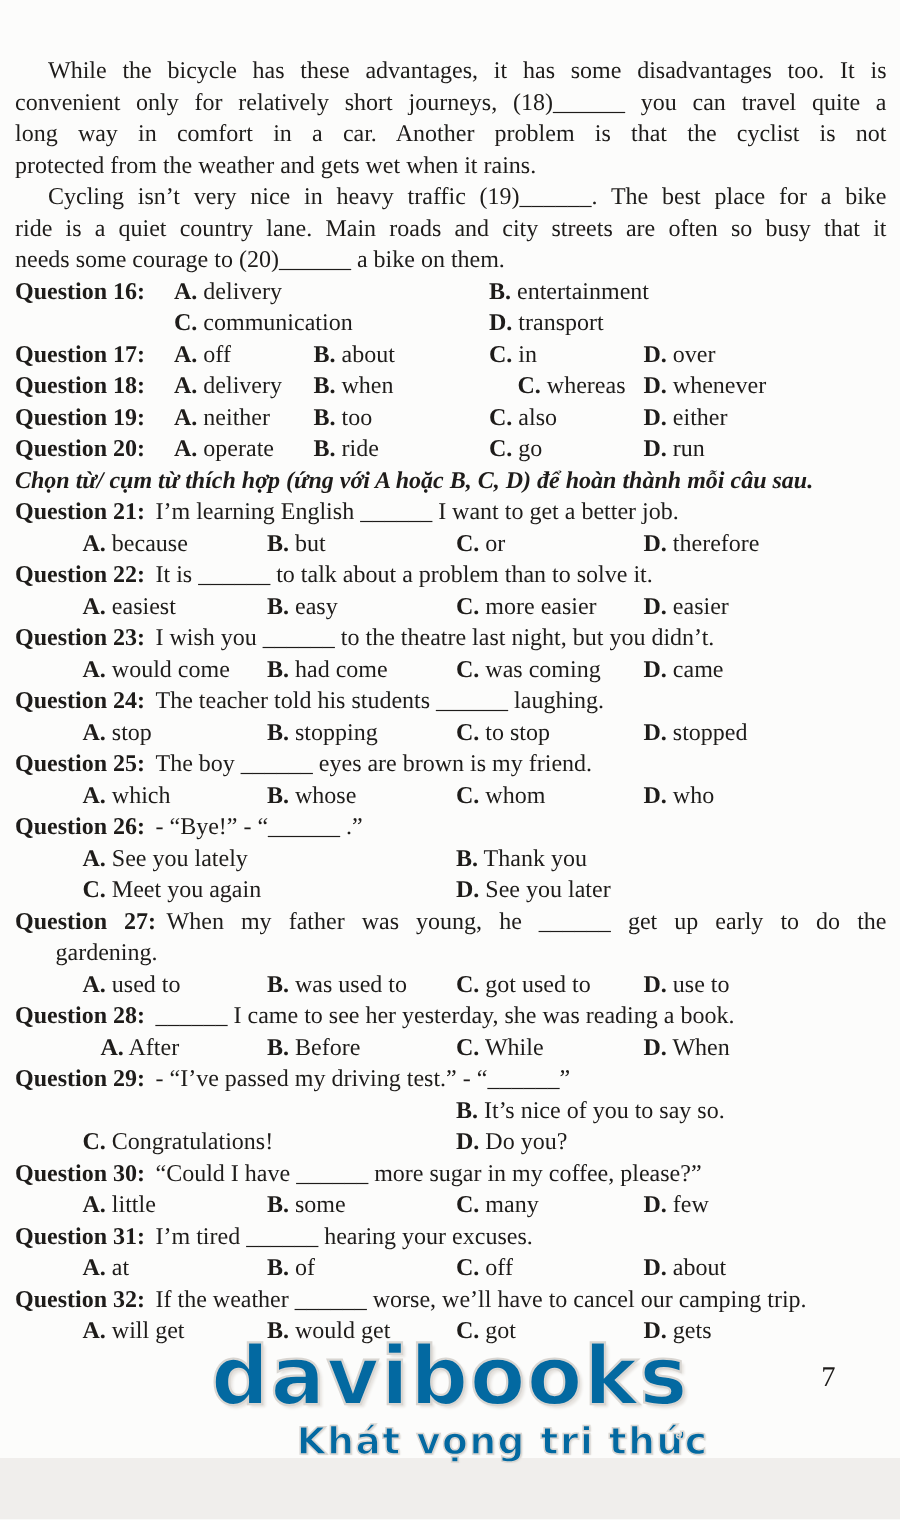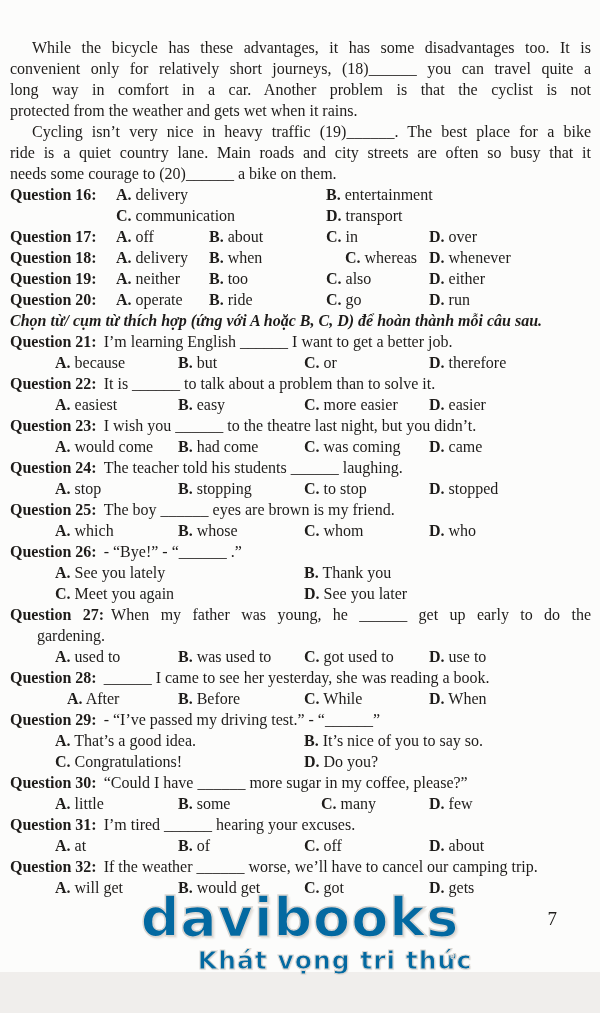--- a/index.html
+++ b/index.html
@@ -213,34 +213,33 @@
           <div class="qline">
             <span class="opt" style="left: 45px; margin-left: 12px;"><b>A.</b> <span>After</span></span>
             <span class="opt" style="left: 168px;"><b>B.</b> <span>Before</span></span>
             <span class="opt" style="left: 294px;"><b>C.</b> <span>While</span></span>
             <span class="opt" style="left: 419px;"><b>D.</b> <span>When</span></span>
           </div>
         </div>
         <div class="q-row">
           <div class="qline"><span class="qlabel">Question 29:</span><span class="stem">- “I’ve passed my driving test.”  - “______”</span></div>
           <div class="qline">
-            <span class="opt" style="left: 45px;"><b>A.</b> <span>That’s a good idea.</span></span>
             <span class="opt" style="left: 294px;"><b>B.</b> <span>It’s nice of you to say so.</span></span>
           </div>
           <div class="qline">
             <span class="opt" style="left: 45px;"><b>C.</b> <span>Congratulations!</span></span>
             <span class="opt" style="left: 294px;"><b>D.</b> <span>Do you?</span></span>
           </div>
         </div>
         <div class="q-row">
           <div class="qline"><span class="qlabel">Question 30:</span><span class="stem">“Could I have ______ more sugar in my coffee, please?”</span></div>
           <div class="qline">
             <span class="opt" style="left: 45px;"><b>A.</b> <span>little</span></span>
             <span class="opt" style="left: 168px;"><b>B.</b> <span>some</span></span>
-            <span class="opt" style="left: 294px; margin-left: 17px;"><b>C.</b> <span>many</span></span>
+            <span class="opt" style="left: 294px;"><b>C.</b> <span>many</span></span>
             <span class="opt" style="left: 419px;"><b>D.</b> <span>few</span></span>
           </div>
         </div>
         <div class="q-row">
           <div class="qline"><span class="qlabel">Question 31:</span><span class="stem">I’m tired ______ hearing your excuses.</span></div>
           <div class="qline">
             <span class="opt" style="left: 45px;"><b>A.</b> <span>at</span></span>
             <span class="opt" style="left: 168px;"><b>B.</b> <span>of</span></span>
             <span class="opt" style="left: 294px;"><b>C.</b> <span>off</span></span>
             <span class="opt" style="left: 419px;"><b>D.</b> <span>about</span></span>

